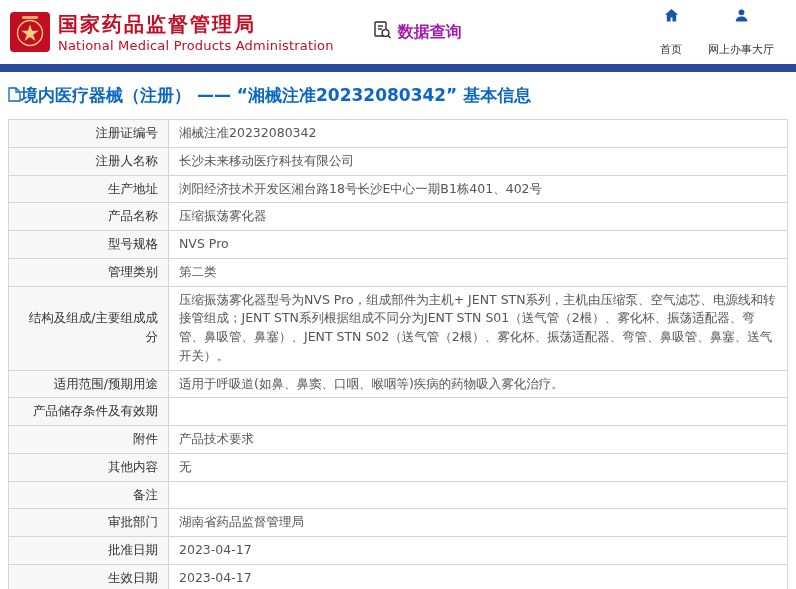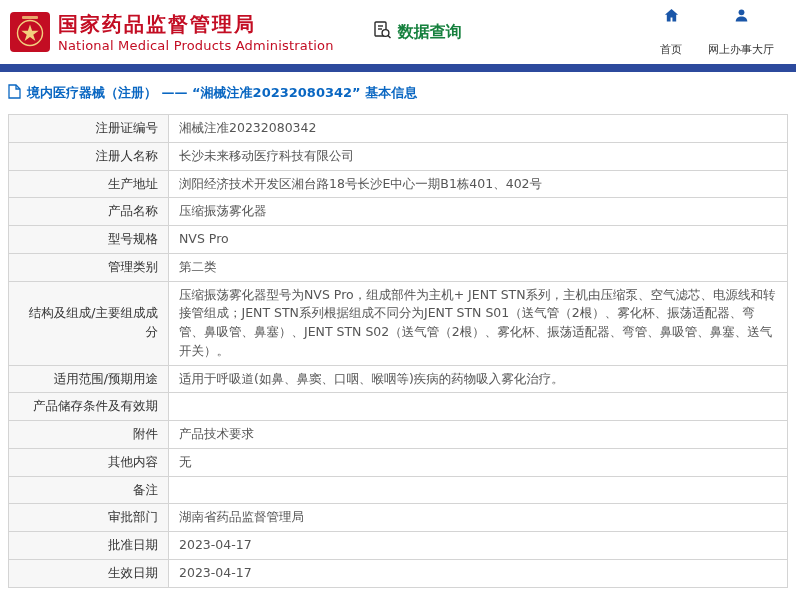--- a/index.html
+++ b/index.html
@@ -32,43 +32,42 @@
     margin-top: 2px;
     letter-spacing: 0.2px;
   }
   .section-title {
     display: flex;
     align-items: center;
     gap: 6px;
     margin-left: 38px;
     font-size: 16px;
     font-weight: 600;
-    color: #15803d;
+    color: #a21caf;
   }
   .quick-nav { margin-left: auto; display: flex; gap: 26px; padding-right: 8px; }
   .qn-item {
     display: flex;
     flex-direction: column;
     align-items: center;
     gap: 18px;
     font-size: 11px;
     color: #333;
     text-decoration: none;
     cursor: pointer;
   }
   .qn-icon { color: #1a56a8; height: 16px; display: flex; align-items: center; }
   
   .blue-bar { height: 8px; background: #2c4a9d; width: 100%; }
   
   .breadcrumb {
     display: flex;
     align-items: center;
-    gap: 6px;
     padding: 12px 10px 10px 8px;
-    font-size: 13px;
+    font-size: 17px;
     font-weight: 600;
     color: #0a67c2;
   }
   
   .info-table {
     width: 780px;
     margin: 2px 8px 10px 8px;
     border-collapse: collapse;
     font-size: 12.5px;
     table-layout: fixed;

